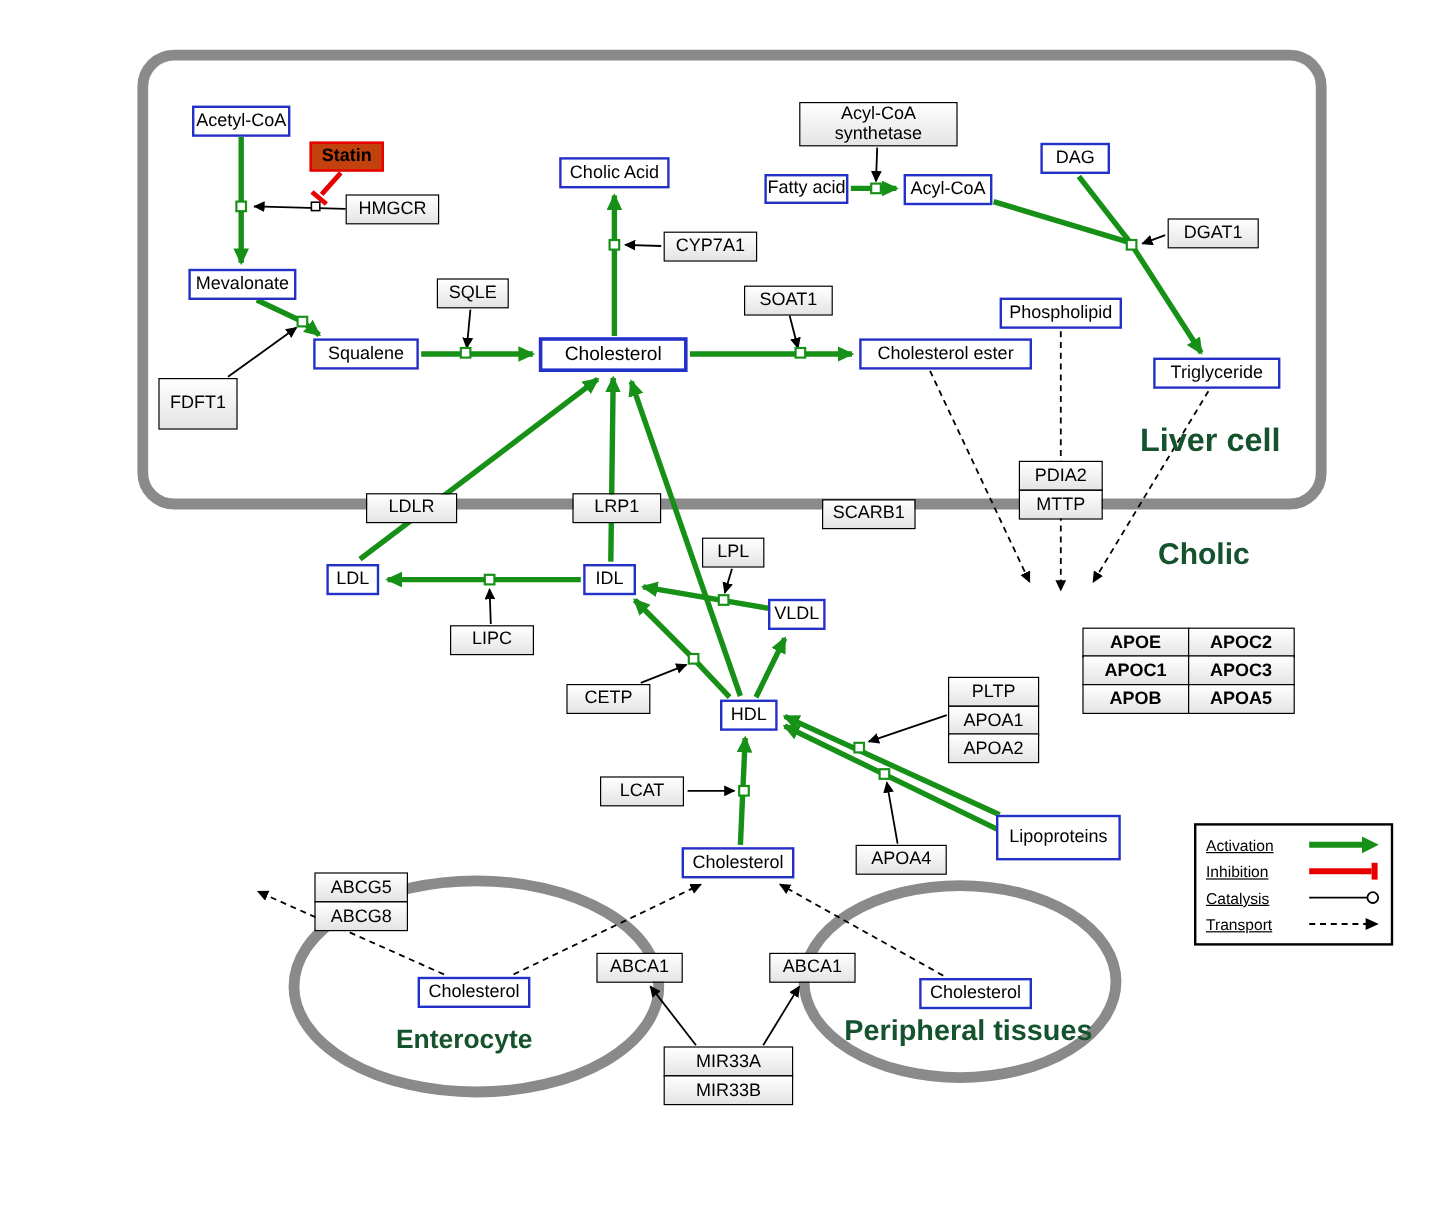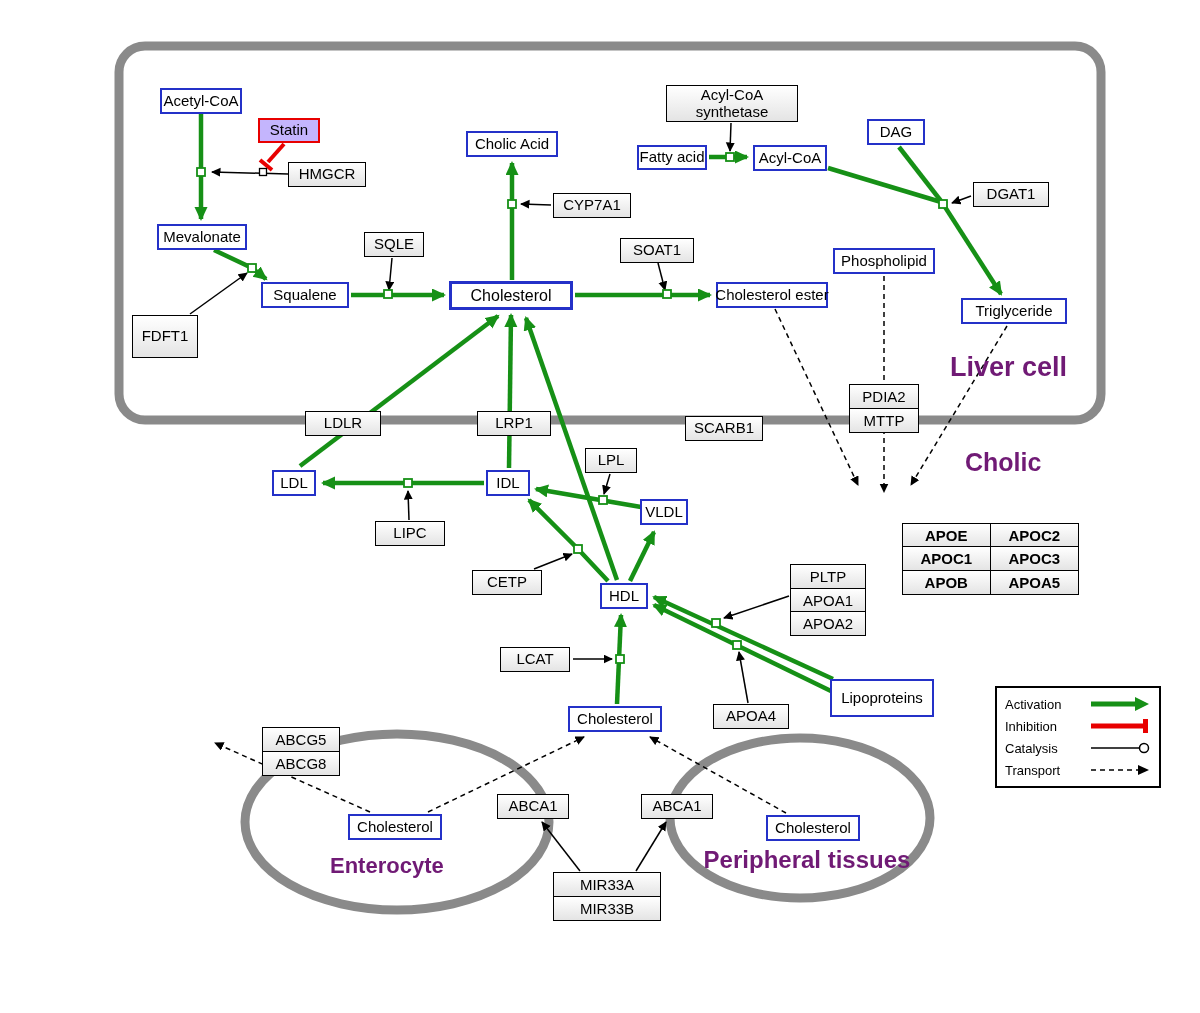--- a/index.html
+++ b/index.html
@@ -9,44 +9,44 @@
   }
   .edges { position:absolute; left:0; top:0; width:1200px; height:1013px; }
   .node {
     position:absolute; display:flex; align-items:center; justify-content:center;
     font-size:15px; color:#000; background:#fff; box-sizing:border-box; text-align:center;
     white-space:nowrap; line-height:1.1;
   }
   .met { border:2px solid #2431c8; }
   .met-strong { border:3px solid #2431c8; font-size:16px; }
   .gene { border:1.5px solid #000; background:linear-gradient(#ffffff,#e4e4e4); }
-  .gene-red { border:2.5px solid #e80000; background:#c4b5fd; }
+  .gene-red { border:2.5px solid #e80000; background:#c2410c;font-weight:bold; }
   .two-line { flex-direction:column; font-size:15px; }
   .stack { position:absolute; display:flex; flex-direction:column; box-sizing:border-box; }
   .gene-row {
     height:25px; border:1.5px solid #000; background:linear-gradient(#ffffff,#e4e4e4);
     display:flex; align-items:center; justify-content:center; font-size:15px;
     box-sizing:border-box; margin-top:-1.5px;
   }
   .gene-row:first-child { margin-top:0; }
   .apo-table {
     position:absolute; display:grid; grid-template-columns:1fr 1fr; box-sizing:border-box;
   }
   .apo-cell {
     height:25px; border:1.5px solid #000; background:linear-gradient(#ffffff,#e4e4e4);
     display:flex; align-items:center; justify-content:center; font-size:15px;
     box-sizing:border-box; margin-top:-1.5px; margin-left:-1.5px;font-weight:bold;
   }
-  .comp-label { position:absolute; color:#701a75; font-weight:bold; }
+  .comp-label { position:absolute; color:#14532d; font-weight:bold; }
   .legend {
     position:absolute; left:995px; top:686px; width:166px; height:102px;
     border:2.5px solid #000; background:#fff; box-sizing:border-box;
     display:flex; flex-direction:column; justify-content:space-around; padding:5px 8px;
   }
-  .legend-row { display:flex; align-items:center; justify-content:space-between; gap:8px; font-size:13px; color:#000; }
+  .legend-row { display:flex; align-items:center; justify-content:space-between; gap:8px; font-size:13px; color:#000;text-decoration:underline; }
   .legend-row svg { flex:0 0 auto; }
 </style>
 </head>
 <body>
 
 <div class="canvas">
 
   <svg class="edges" viewBox="0 0 1200 1013" xmlns="http://www.w3.org/2000/svg">
     <defs>
       <marker id="mg" markerUnits="userSpaceOnUse" markerWidth="16" markerHeight="14" refX="12" refY="6.5" orient="auto">
@@ -137,21 +137,21 @@
 
   <div class="node met" style="left:160px;top:88px;width:82px;height:26px">Acetyl-CoA</div>
   <div class="node met" style="left:157px;top:224px;width:90px;height:26px">Mevalonate</div>
   <div class="node met" style="left:261px;top:282px;width:88px;height:26px">Squalene</div>
   <div class="node met" style="left:466px;top:131px;width:92px;height:26px">Cholic Acid</div>
   <div class="node met met-strong" style="left:449px;top:281px;width:124px;height:29px">Cholesterol</div>
   <div class="node met" style="left:637px;top:145px;width:70px;height:25px">Fatty acid</div>
   <div class="node met" style="left:753px;top:145px;width:74px;height:26px">Acyl-CoA</div>
   <div class="node met" style="left:867px;top:119px;width:58px;height:26px">DAG</div>
   <div class="node met" style="left:833px;top:248px;width:102px;height:26px">Phospholipid</div>
-  <div class="node met" style="left:716px;top:282px;width:112px;height:26px">Cholesterol ester</div>
+  <div class="node met" style="left:716px;top:282px;width:144px;height:26px">Cholesterol ester</div>
   <div class="node met" style="left:961px;top:298px;width:106px;height:26px">Triglyceride</div>
   <div class="node met" style="left:272px;top:470px;width:44px;height:26px">LDL</div>
   <div class="node met" style="left:486px;top:470px;width:44px;height:26px">IDL</div>
   <div class="node met" style="left:640px;top:499px;width:48px;height:26px">VLDL</div>
   <div class="node met" style="left:600px;top:583px;width:48px;height:26px">HDL</div>
   <div class="node met" style="left:568px;top:706px;width:94px;height:26px">Cholesterol</div>
   <div class="node met" style="left:348px;top:814px;width:94px;height:26px">Cholesterol</div>
   <div class="node met" style="left:766px;top:815px;width:94px;height:26px">Cholesterol</div>
   <div class="node met" style="left:830px;top:679px;width:104px;height:38px">Lipoproteins</div>
 

